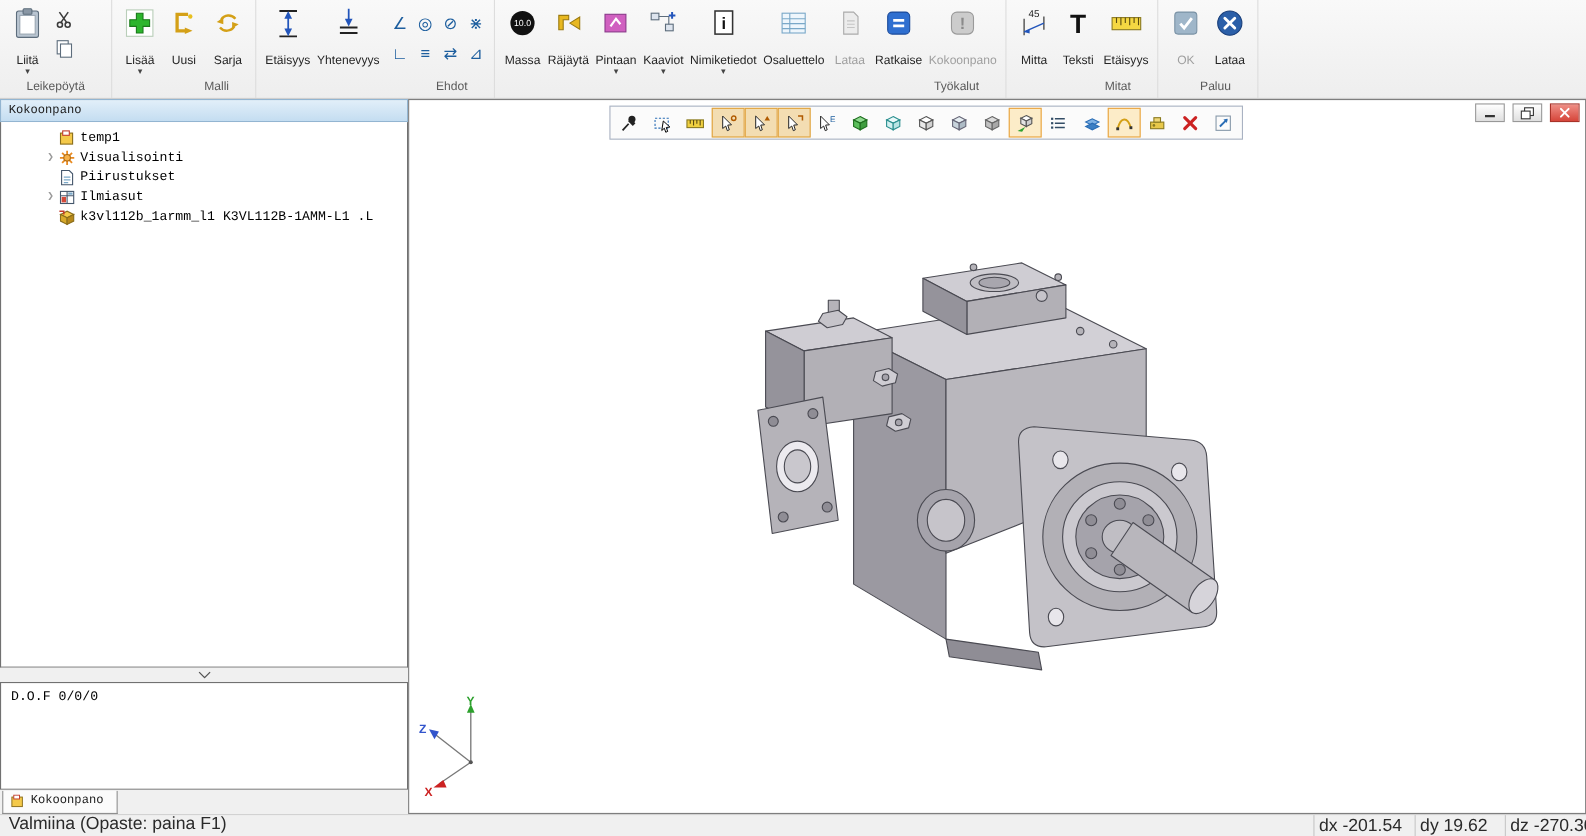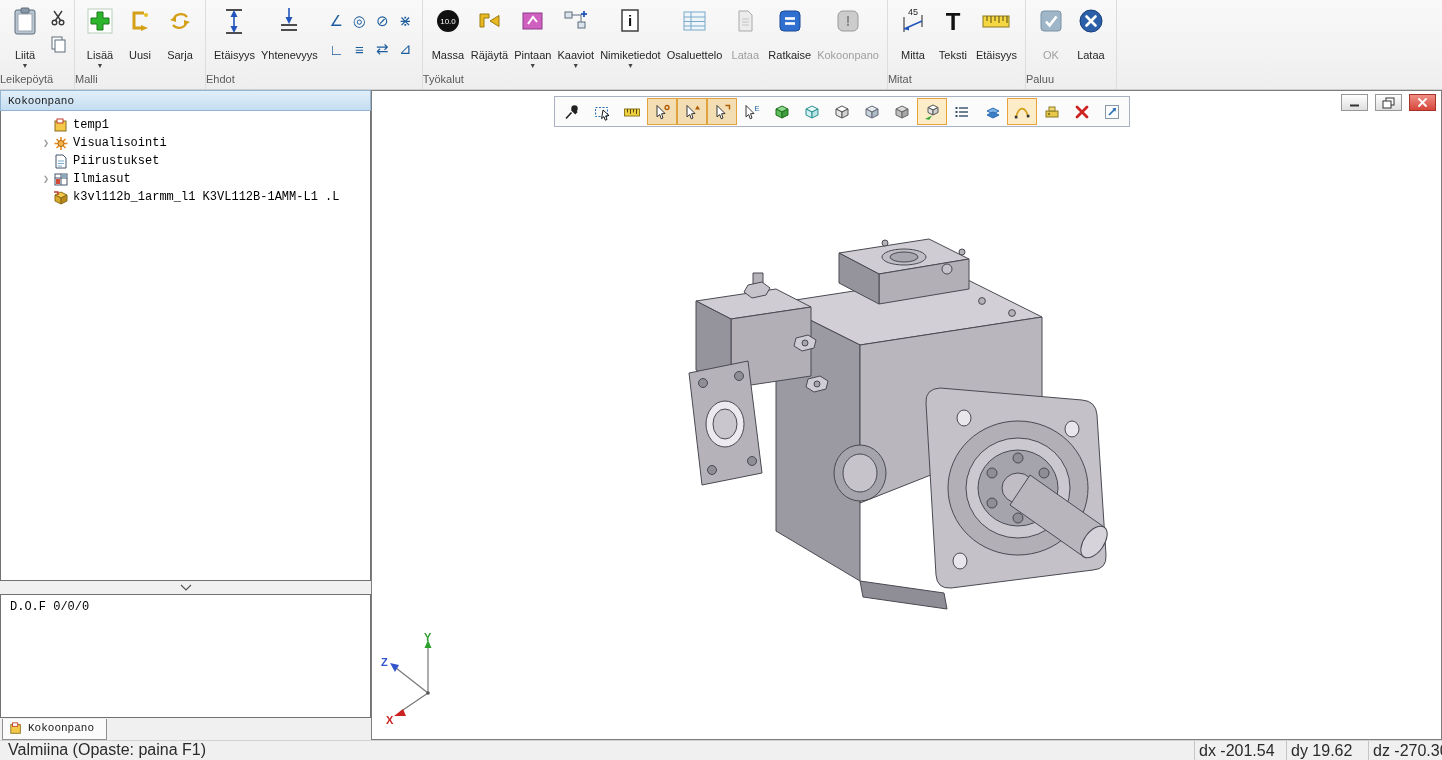--- a/index.html
+++ b/index.html
@@ -5,21 +5,21 @@
   * { box-sizing: border-box; }
   html,body { margin:0; padding:0; width:1442px; height:760px; overflow:hidden;
     font-family:"Liberation Sans", sans-serif; background:#f0f0f0; }
   .app { width:1442px; height:760px; display:flex; flex-direction:column; }
 
   
   .ribbon { height:90px; display:flex; background:linear-gradient(#f9f9f9,#eeeeee);
     border-bottom:1px solid #cfcfcf; }
   .rgroup { display:flex; flex-direction:column; border-right:1px solid #dddddd; }
   .rbody { flex:1; display:flex; align-items:flex-start; padding:3px 5px 0 5px; }
-  .rlabel { font-size:11px; color:#5a5a5a; text-align:left; padding:0 0 4px; white-space:nowrap; }
+  .rlabel { font-size:11px; color:#5a5a5a; text-align:right; padding:0 24px 4px; white-space:nowrap; }
   .bigbtn { display:flex; flex-direction:column; align-items:center; min-width:40px;
     padding:1px 3px; font-size:11px; color:#262626; cursor:default; }
   .bigbtn .bicon { height:33px; display:flex; align-items:center; justify-content:center; }
   .bigbtn .blabel { line-height:13px; white-space:nowrap;margin-top:12px; }
   .bigbtn .barrow { font-size:7px; color:#444; line-height:7px; }
   .bigbtn.disabled .blabel { color:#9f9f9f; }
   .smallcol { display:flex; flex-direction:column; gap:5px; padding-top:3px; margin-left:2px; }
   .smallbtn { width:22px; height:22px; display:flex; align-items:center; justify-content:center; }
   .congrid { display:grid; grid-template-columns:repeat(4,23px); grid-auto-rows:28px;
     margin:4px 0 0 4px; color:#1d5e9e; font-size:15px; }
@@ -36,21 +36,21 @@
     padding-left:7px; }
   .treebox { flex:1; background:#fff; border:1px solid #717171; border-top:none;
     overflow:hidden; padding-top:5px;padding-left:32px; }
   .treerow { height:18px; display:flex; align-items:center; font-size:12px; color:#000;
     padding-left:6px; cursor:default; }
   .expander { width:14px; text-align:center; color:#9a9a9a; font-size:10px; flex:none; }
   .noexp { width:14px; flex:none; }
   .ticon { width:16px; height:15px; margin-right:4px; flex:none; }
   .splitterrow { height:13px; display:flex; justify-content:center; align-items:center;
     background:#f0f0f0; }
-  .dofbox { height:124px; background:#fff; border:1px solid #717171; font-size:12px;
+  .dofbox { height:98px; background:#fff; border:1px solid #717171; font-size:12px;
     color:#000; padding:5px 9px; }
   .tabbar { height:22px; display:flex; align-items:stretch; background:#f0f0f0; padding-top:1px; }
   .tab { display:flex; align-items:center; gap:5px; font-size:11px; color:#1c1c1c;
     padding:0 12px 2px 6px; background:#fbfbfb; border:1px solid #8f8f8f; border-top:none; margin-left:2px; }
 
   
   .viewport { flex:1; position:relative; background:#ffffff; border:1px solid #7e7e7e;
     border-left:1px solid #7e7e7e; overflow:hidden; }
   .wincontrols { position:absolute; top:3px; right:5px; display:flex; gap:7px; z-index:30; }
   .winbtn { width:27px; height:17px; background:linear-gradient(#ffffff,#dfdfdf);

